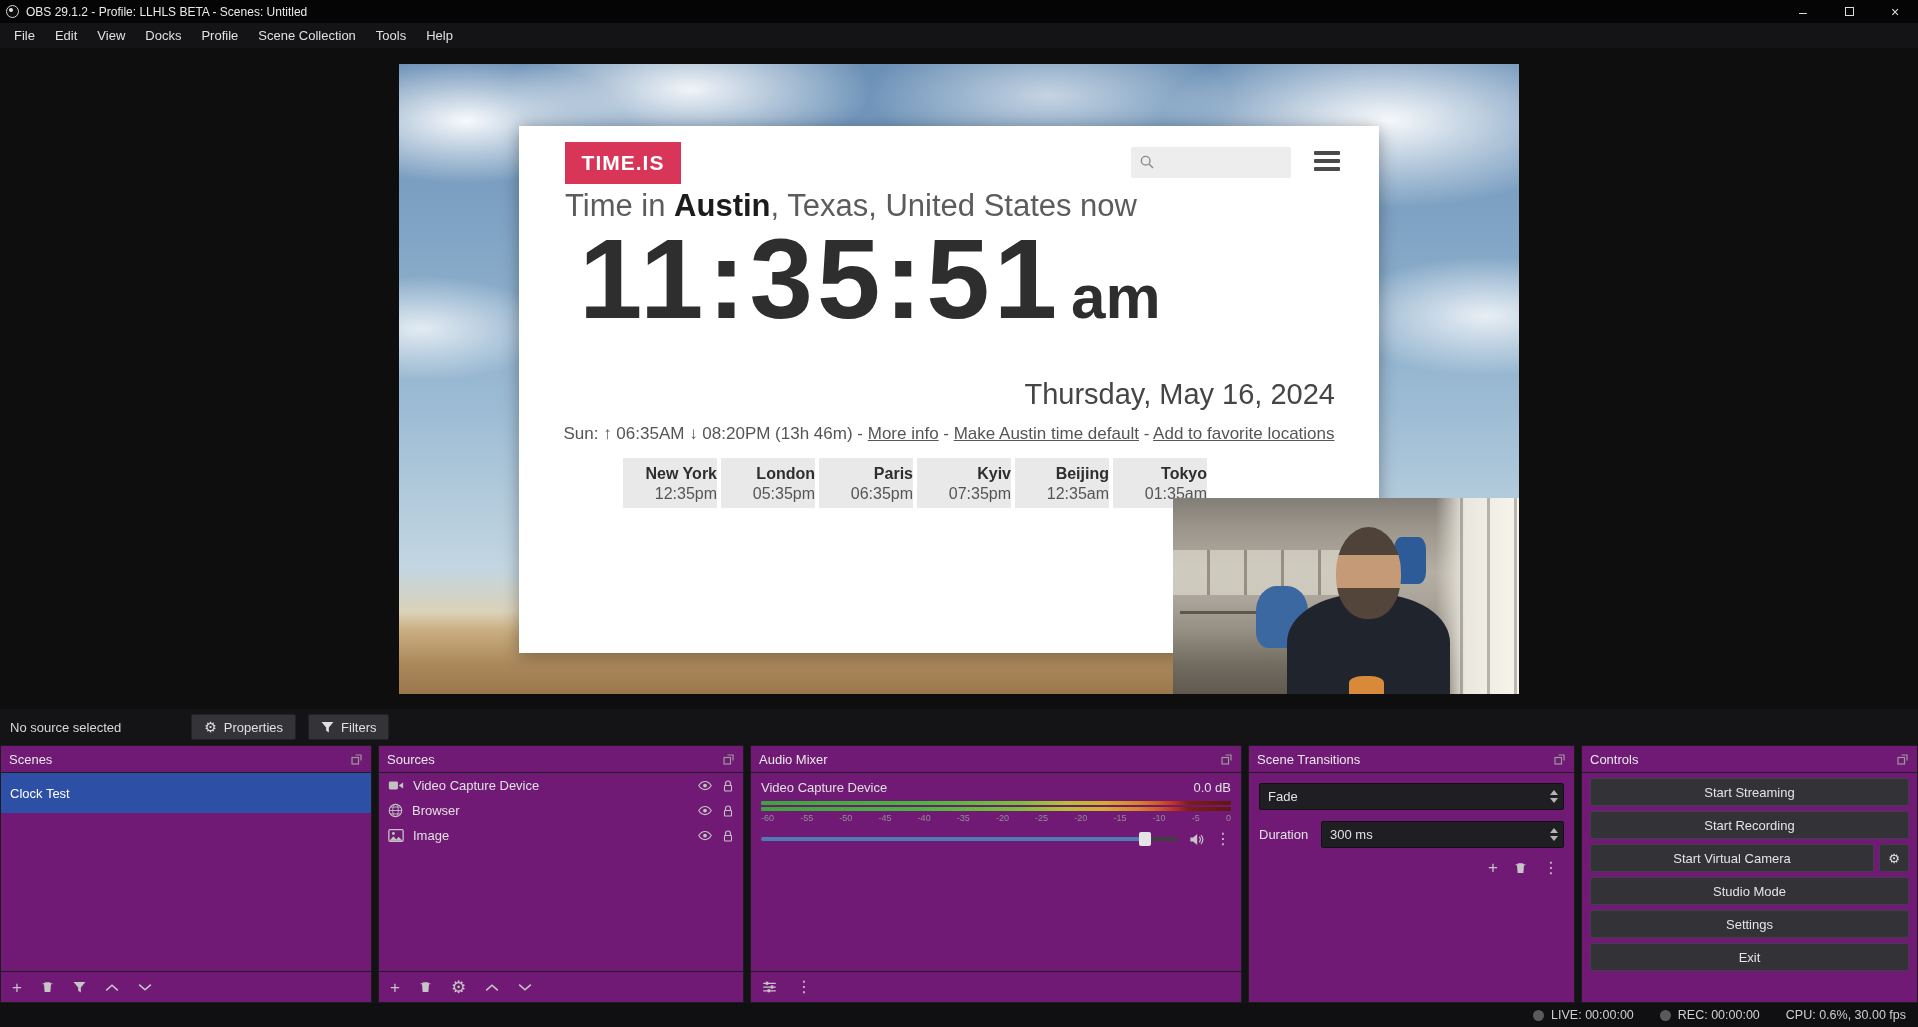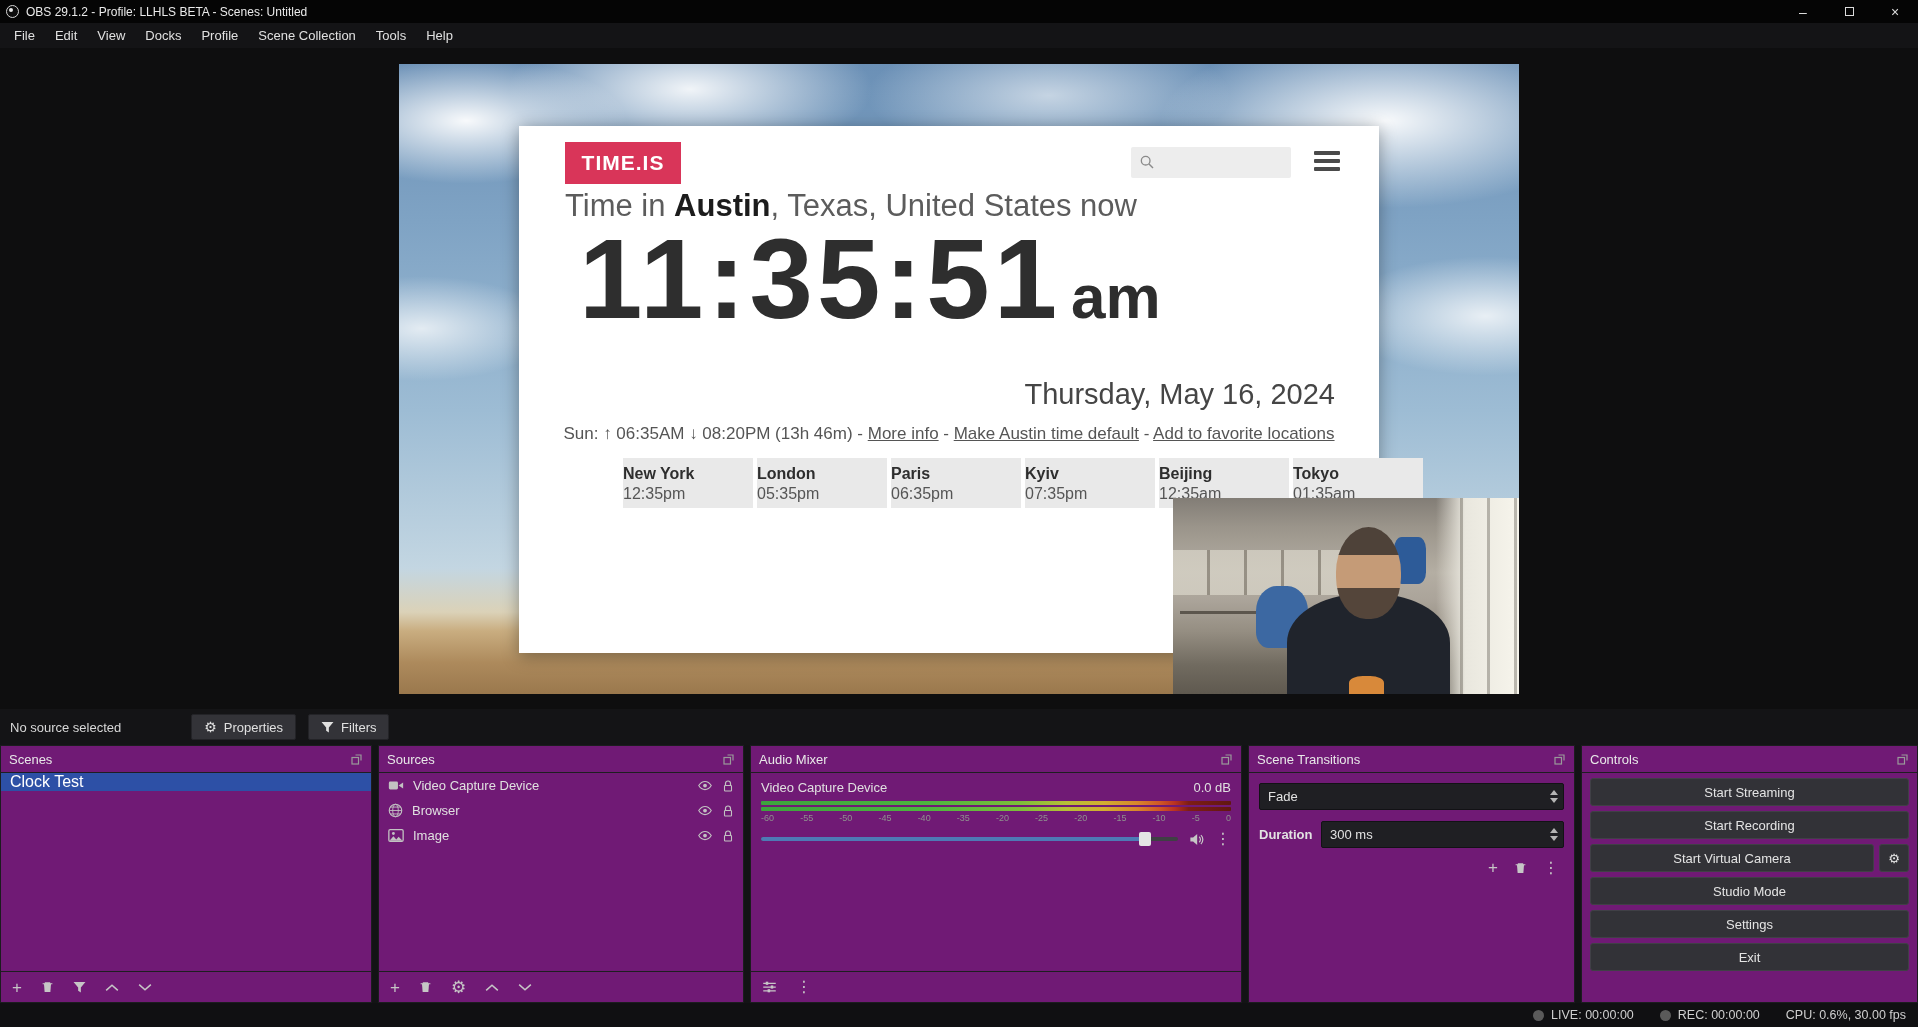--- a/index.html
+++ b/index.html
@@ -46,21 +46,21 @@
   .tburger div { height:4px; background:#4a4a4a; margin-bottom:4px; border-radius:1px; }
   .theading { position:absolute; left:46px; top:62px; font-size:31px; color:#5c5c5c; white-space:nowrap; }
   .theading .city { color:#1c1c1c; font-weight:bold; }
   .ttime { position:absolute; left:60px; top:90px; color:#2e2e2e; white-space:nowrap; }
   .ttime .digits { font-size:114px; font-weight:bold; letter-spacing:4px; line-height:1.1; }
   .ttime .ampm  { font-size:62px;  font-weight:bold; margin-left:10px; }
   .tdate { position:absolute; right:44px; top:252px; font-size:29px; color:#454545; }
   .tsun  { position:absolute; left:0; right:0; top:298px; text-align:center; font-size:17px; color:#555; }
   .tsun .lnk { text-decoration:underline; }
   .tclocks { position:absolute; left:104px; top:332px; display:flex; gap:4px; }
-  .tclock { width:130px; height:50px; background:#e9e9e9; text-align:left; padding-top:6px; }
+  .tclock { width:94px; height:50px; background:#e9e9e9; text-align:right; padding-top:6px; }
   .tclock .c { font-size:16px; font-weight:bold; color:#2e2e2e; line-height:1.25; }
   .tclock .t { font-size:16px; color:#555; line-height:1.25; }
 
   
   .webcam { position:absolute; right:0; bottom:0; width:346px; height:196px; overflow:hidden;
     background:linear-gradient(180deg,#827d76 0%,#9b958b 15%,#b4aea3 38%,#aba49a 52%,#958e82 68%,#716b60 85%,#5f594f 100%); }
   .wc-backwin { position:absolute; left:0; top:27%; width:58%; height:23%; opacity:.75;
     background:repeating-linear-gradient(90deg,#d8d4c8 0 34px, #8d877b 34px 37px); }
   .wc-window { position:absolute; right:0; top:0; width:24%; height:100%;
     background:linear-gradient(90deg, rgba(245,243,235,0) 0%, #e9e7de 35%, #f7f5ec 100%); }
@@ -85,21 +85,21 @@
   .docks { height:258px; display:flex; gap:6px; background:#131315; }
   .dock { background:#701a75; border:1px solid #1c1c1f; display:flex; flex-direction:column; }
   .d-scenes { width:372px; } .d-sources { width:366px; } .d-audio { width:492px; } .d-trans { width:327px; } .d-controls { flex:1; }
   .dock-header { height:27px; flex:none; display:flex; align-items:center; padding:0 8px; font-size:13px; color:#e8e8e8; border-bottom:1px solid #1e1e21; }
   .popout { margin-left:auto; color:#9a9a9a; display:flex; }
   .dock-body { flex:1; display:flex; flex-direction:column; position:relative; }
   .dock-toolbar { height:31px; flex:none; border-top:1px solid #1e1e21; display:flex; align-items:center; gap:19px; padding:0 11px; color:#c6c6c6; }
   .tool-ic { display:flex; align-items:center; justify-content:center; color:#c6c6c6; }
   .tool-ic .glyph { font-size:17px; line-height:1; }
 
-  .scene-row { height:18px; display:flex; align-items:center; padding:0 9px; font-size:16px; color:#e0e0e0; }
+  .scene-row { height:40px; display:flex; align-items:center; padding:0 9px; font-size:13px; color:#e0e0e0; }
   .scene-row.sel { background:#2d50a6; color:#fff; }
 
   .src-row { height:25px; display:flex; align-items:center; padding:0 9px; gap:9px; font-size:13px; color:#e0e0e0; }
   .src-row .grow { flex:1; }
   .row-icon { color:#c2c2c2; display:flex; }
 
   
   .audio-body { padding:7px 10px 0 10px; display:flex; flex-direction:column; flex:1; }
   .am-top { display:flex; justify-content:space-between; font-size:13px; color:#e0e0e0; }
   .meter { margin-top:6px; }
@@ -114,21 +114,21 @@
   .glyph-dots { font-size:16px; line-height:1; color:#c6c6c6; }
 
   
   .trans-body { padding:10px; display:flex; flex-direction:column; gap:11px; flex:1; }
   .combo { height:27px; background:#1f1f23; border:1px solid #121215; border-radius:2px; display:flex; align-items:center; font-size:13px; }
   .combo .val { padding-left:8px; flex:1; color:#e2e2e2; }
   .spin-arrows { width:18px; display:flex; flex-direction:column; align-items:center; justify-content:center; gap:3px; }
   .tri-up   { width:0; height:0; border-left:4px solid transparent; border-right:4px solid transparent; border-bottom:5px solid #b4b4b4; }
   .tri-down { width:0; height:0; border-left:4px solid transparent; border-right:4px solid transparent; border-top:5px solid #b4b4b4; }
   .dur-row { display:flex; align-items:center; gap:10px; }
-  .dur-label { font-size:13px; width:52px; flex:none;font-weight:bold; }
+  .dur-label { font-size:13px; width:52px; flex:none; }
   .dur-row .combo { flex:1; }
   .trans-btns { display:flex; justify-content:flex-end; align-items:center; gap:16px; padding-right:5px; color:#c6c6c6; }
 
   
   .controls-body { padding:5px 8px; display:flex; flex-direction:column; gap:5px; }
   .ctl-btn { height:28px; background:#323237; border:1px solid #404046; border-radius:3px; display:flex; align-items:center; justify-content:center; font-size:13px; color:#e4e4e4; }
   .vc-row { display:flex; gap:5px; }
   .vc-row .main { flex:1; }
   .vc-gear { width:30px; flex:none; }
 

